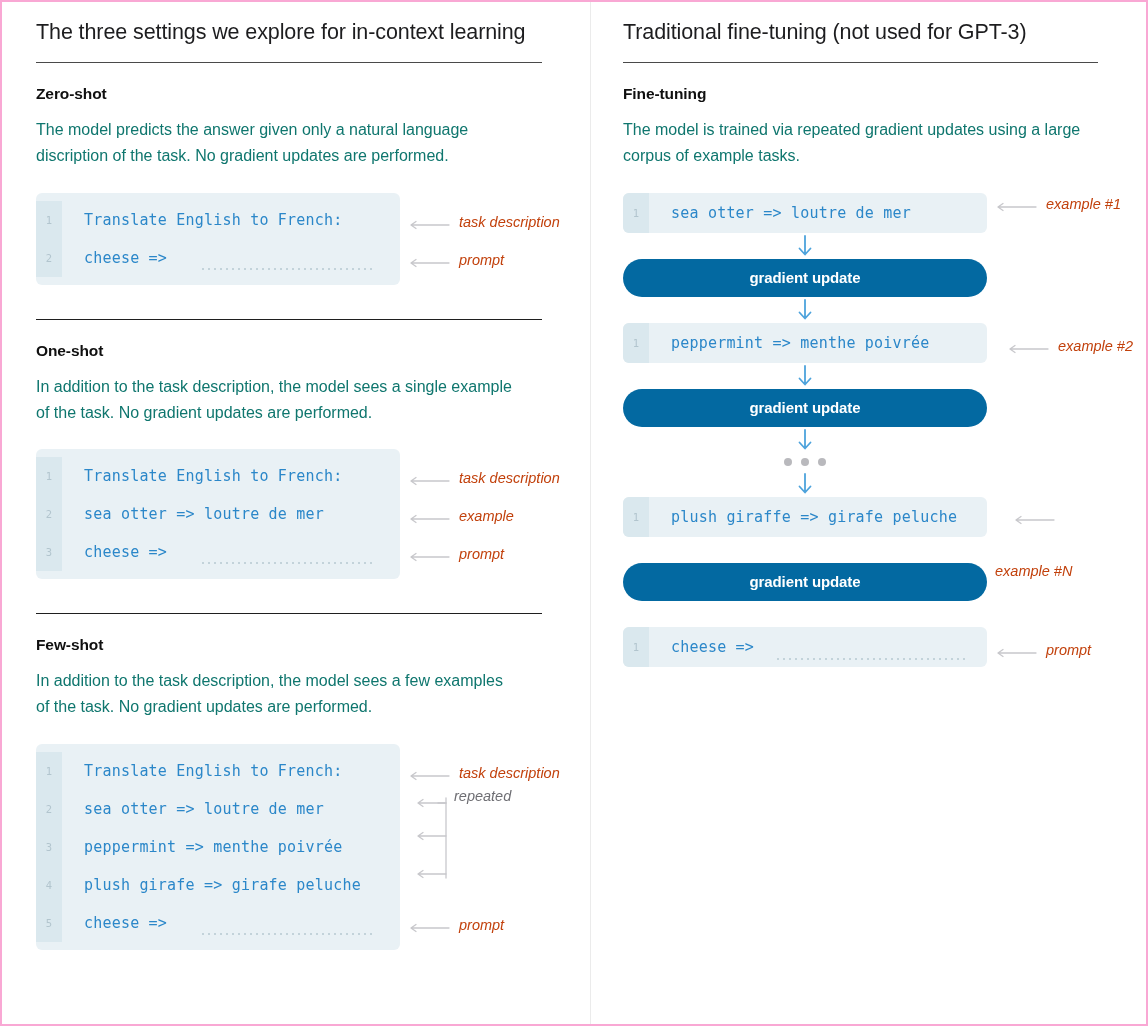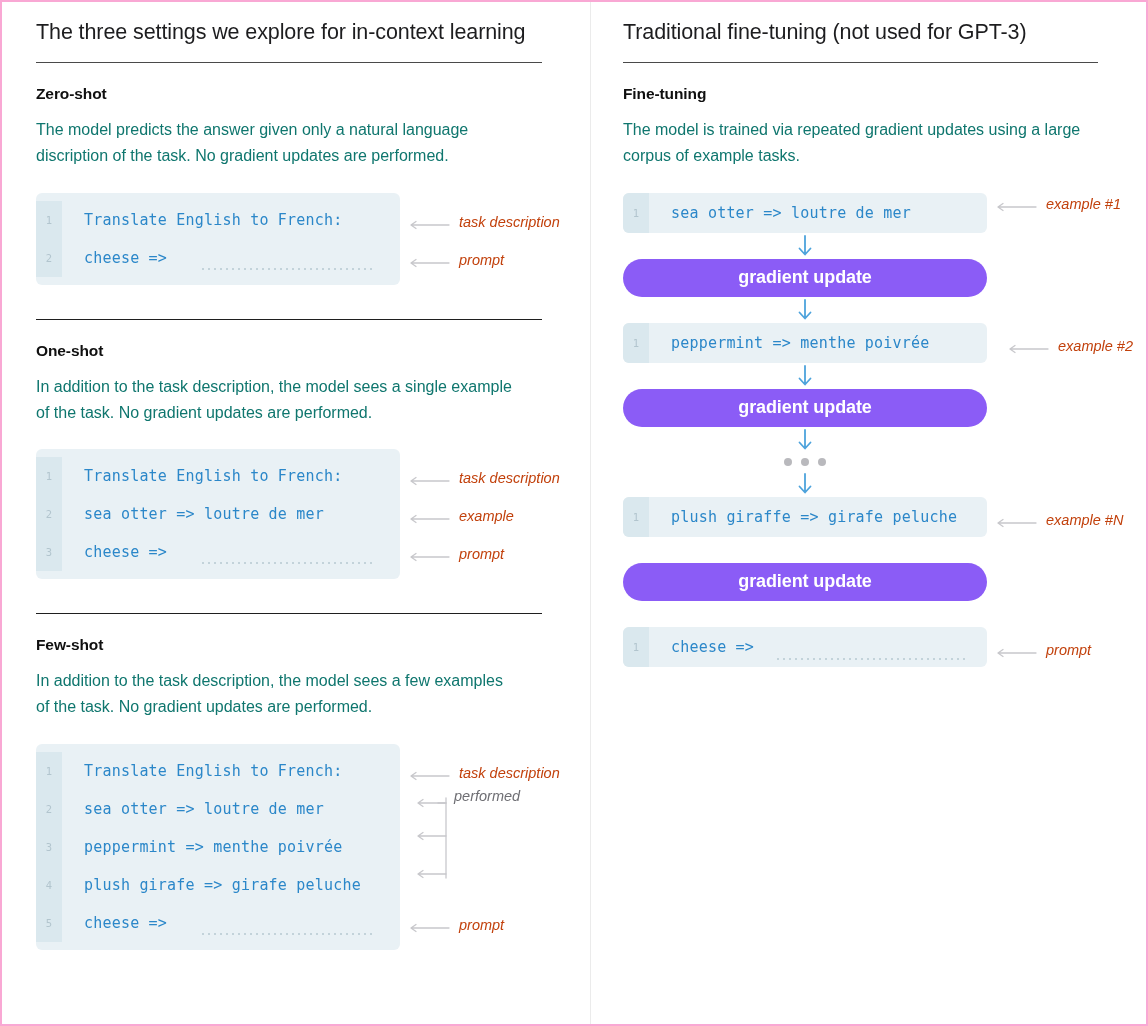--- a/index.html
+++ b/index.html
@@ -178,27 +178,27 @@
   }
   .flow-code .code-line { height: 40px; }
   .flow-code .blank-fill {
     left: 128px;
     right: 22px;
   }
   .pill {
     width: 364px;
     box-sizing: border-box;
     height: 38px;
-    background: #8b5cf6;
+    background: #0369a1;
     border-radius: 19px;
     display: flex;
     align-items: center;
     justify-content: center;
     color: #ffffff;
-    font-size: 18px;
+    font-size: 15px;
     font-weight: 700;
     letter-spacing: -0.1px;
   }
   .down-arrow {
     width: 364px;
     height: 26px;
     display: flex;
     align-items: center;
     justify-content: center;
   }
@@ -366,21 +366,21 @@
                   <path d="M42 2 V82"></path>
                   <path d="M42 2 H14 M19 -1.5 L14 2 L19 5.5" transform="translate(0,5)"></path>
                   <path d="M42 40 H14 M19 36.5 L14 40 L19 43.5"></path>
                   <path d="M42 78 H14 M19 74.5 L14 78 L19 81.5"></path>
                 </g>
                 <g fill="none" stroke="#c8c8cc" stroke-width="1.3" stroke-linecap="round">
                   <path d="M42 7 Q34 7 34 7"></path>
                 </g>
               </svg>
             </span>
-            <span class="label">performed</span>
+            <span class="label">repeated</span>
           </div>
 
           <div class="anno" style="left:372px; top:173px;">
             <span class="arrow">
               <svg width="42" height="10" viewBox="0 0 42 10">
                   <path d="M41 5 H3 M8 1.5 L3 5 L8 8.5" fill="none" stroke="#c8c8cc" stroke-width="1.3" stroke-linecap="round" stroke-linejoin="round"></path>
                 </svg>
             </span>
             <span class="label">prompt</span>
           </div>
@@ -480,21 +480,21 @@
         <div class="flow-row">
           <div class="code-block flow-code">
             <div class="gutter"></div>
             <div class="code-body">
               <div class="code-line">
                 <span class="ln">1</span>
                 <span>plush giraffe =&gt; girafe peluche</span>
               </div>
             </div>
           </div>
-          <div class="anno" style="left:372px; top:15px;">
+          <div class="anno" style="left:372px; top:15px;flex-direction:column;">
             <span class="arrow">
               <svg width="42" height="10" viewBox="0 0 42 10">
                   <path d="M41 5 H3 M8 1.5 L3 5 L8 8.5" fill="none" stroke="#c8c8cc" stroke-width="1.3" stroke-linecap="round" stroke-linejoin="round"></path>
                 </svg>
             </span>
             <span class="label">example #N</span>
           </div>
         </div>
 
         <div class="gap-md"></div>

